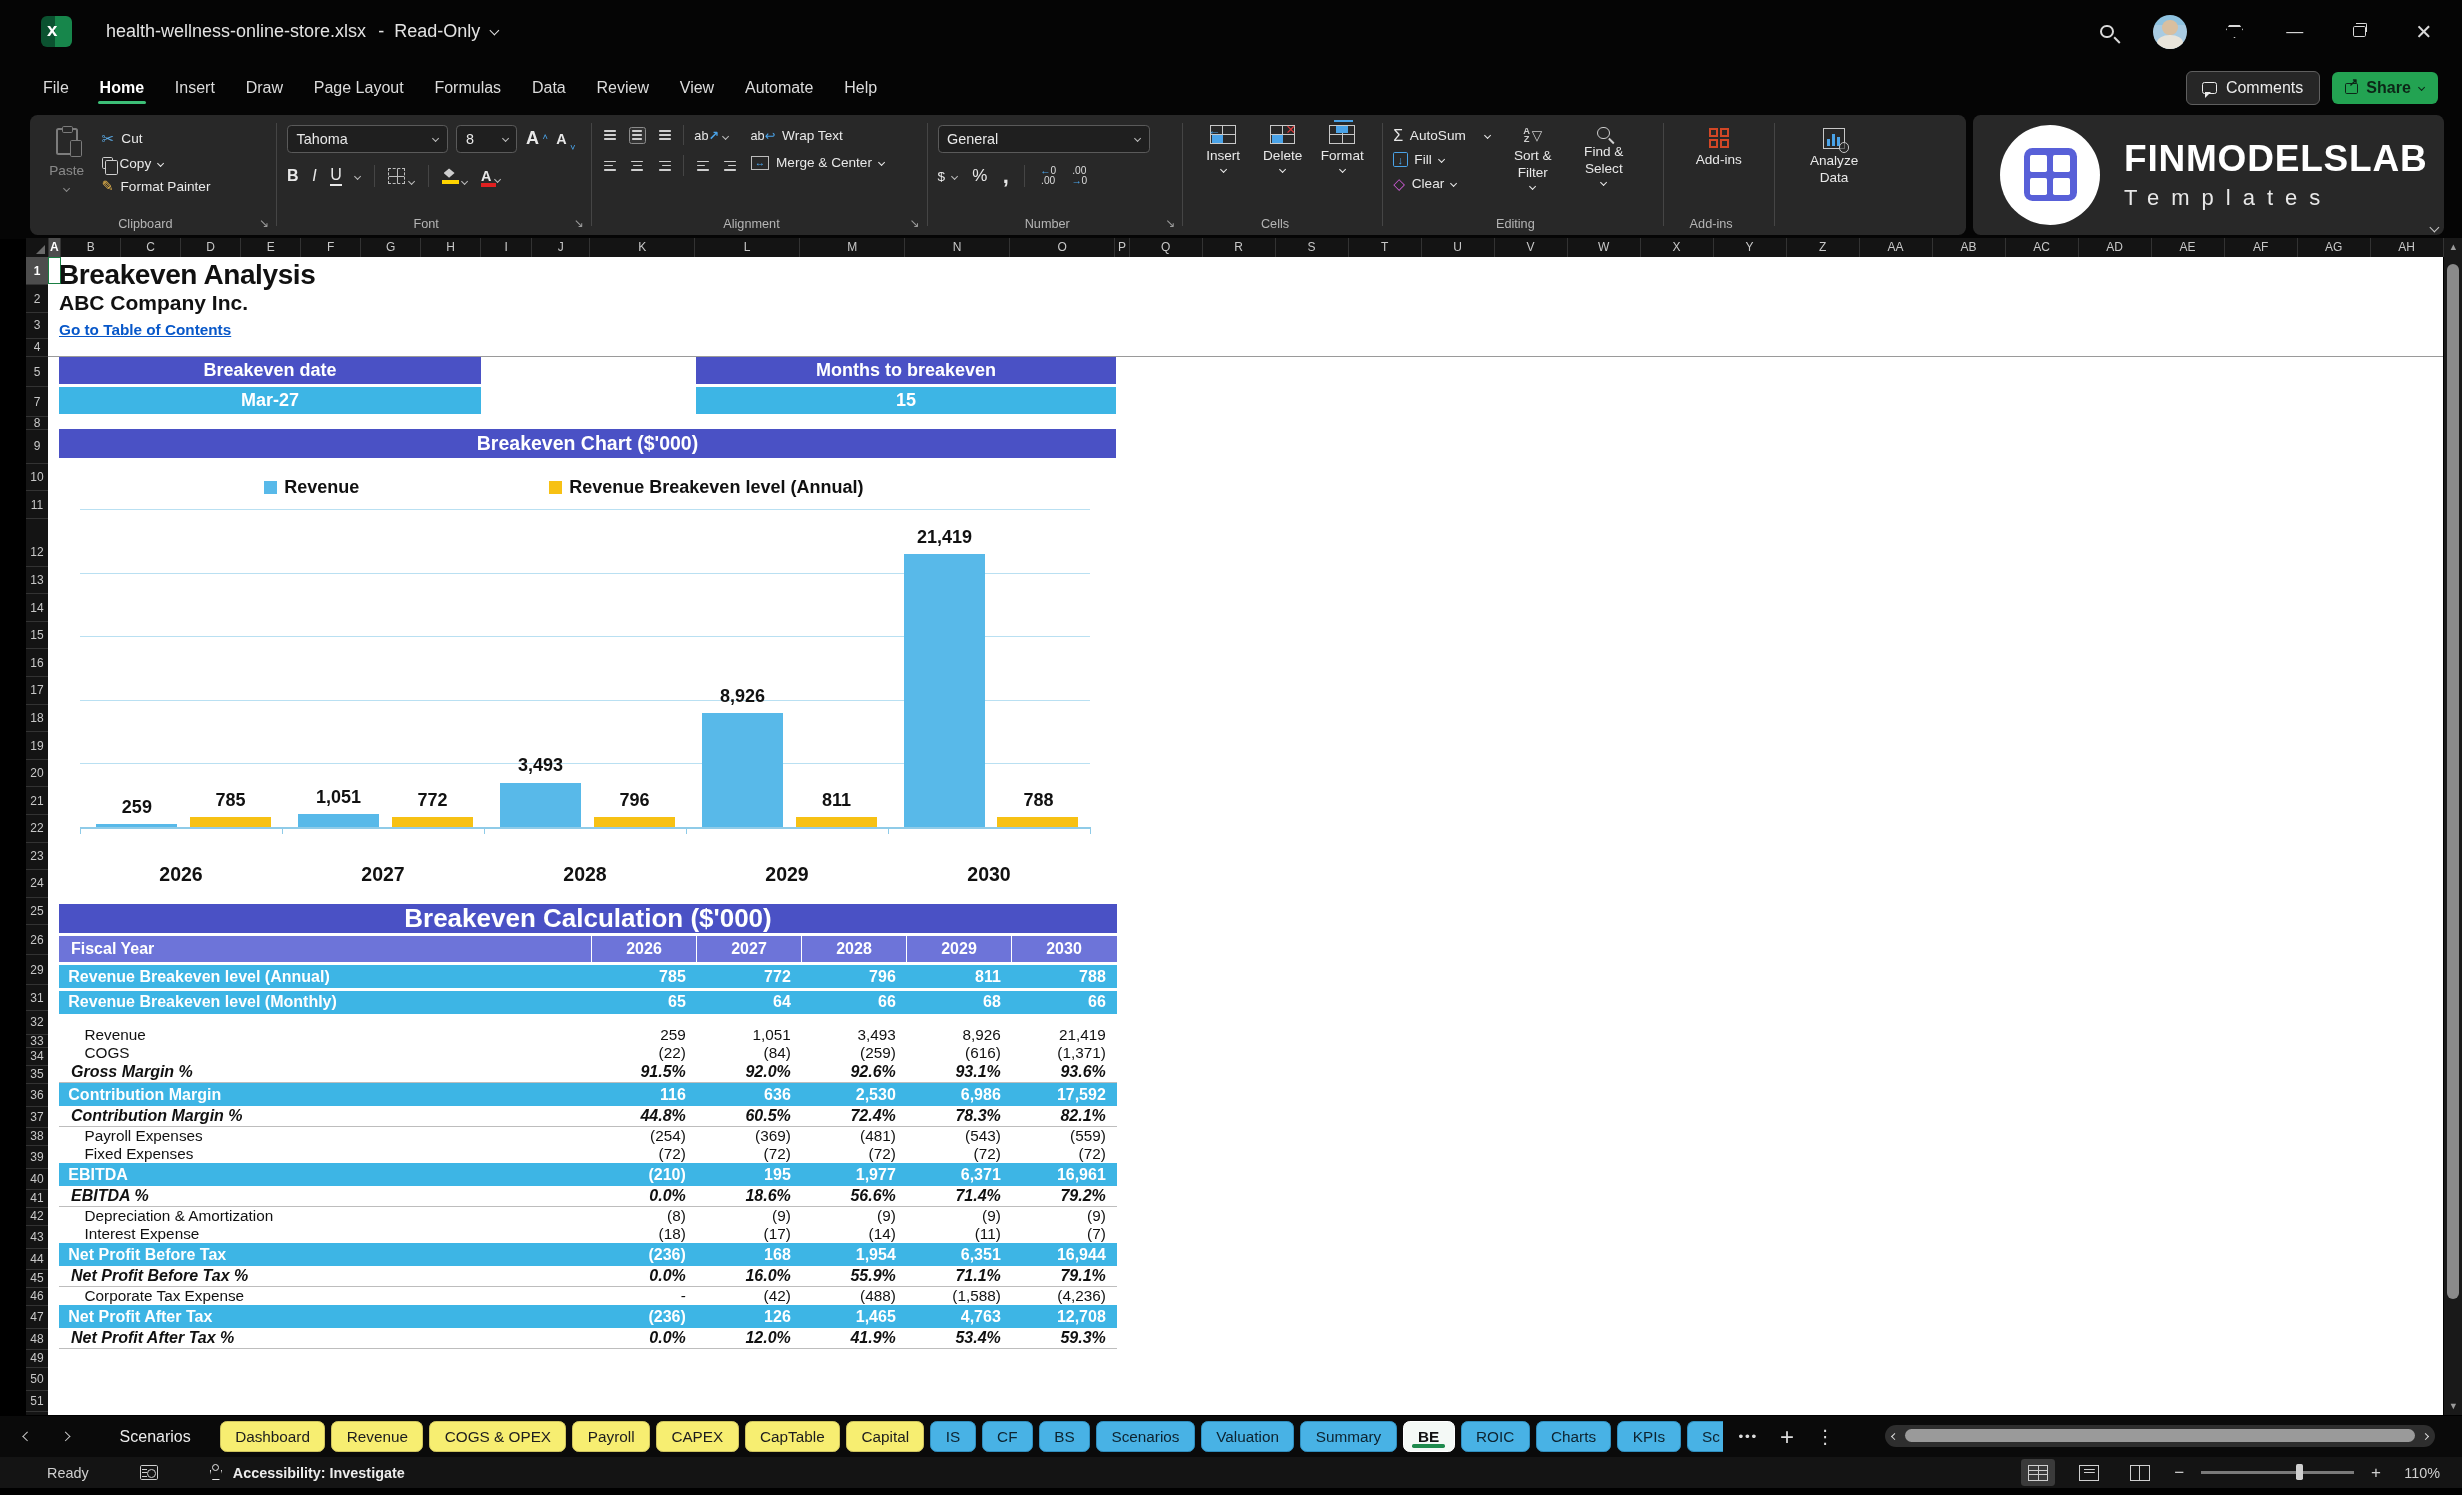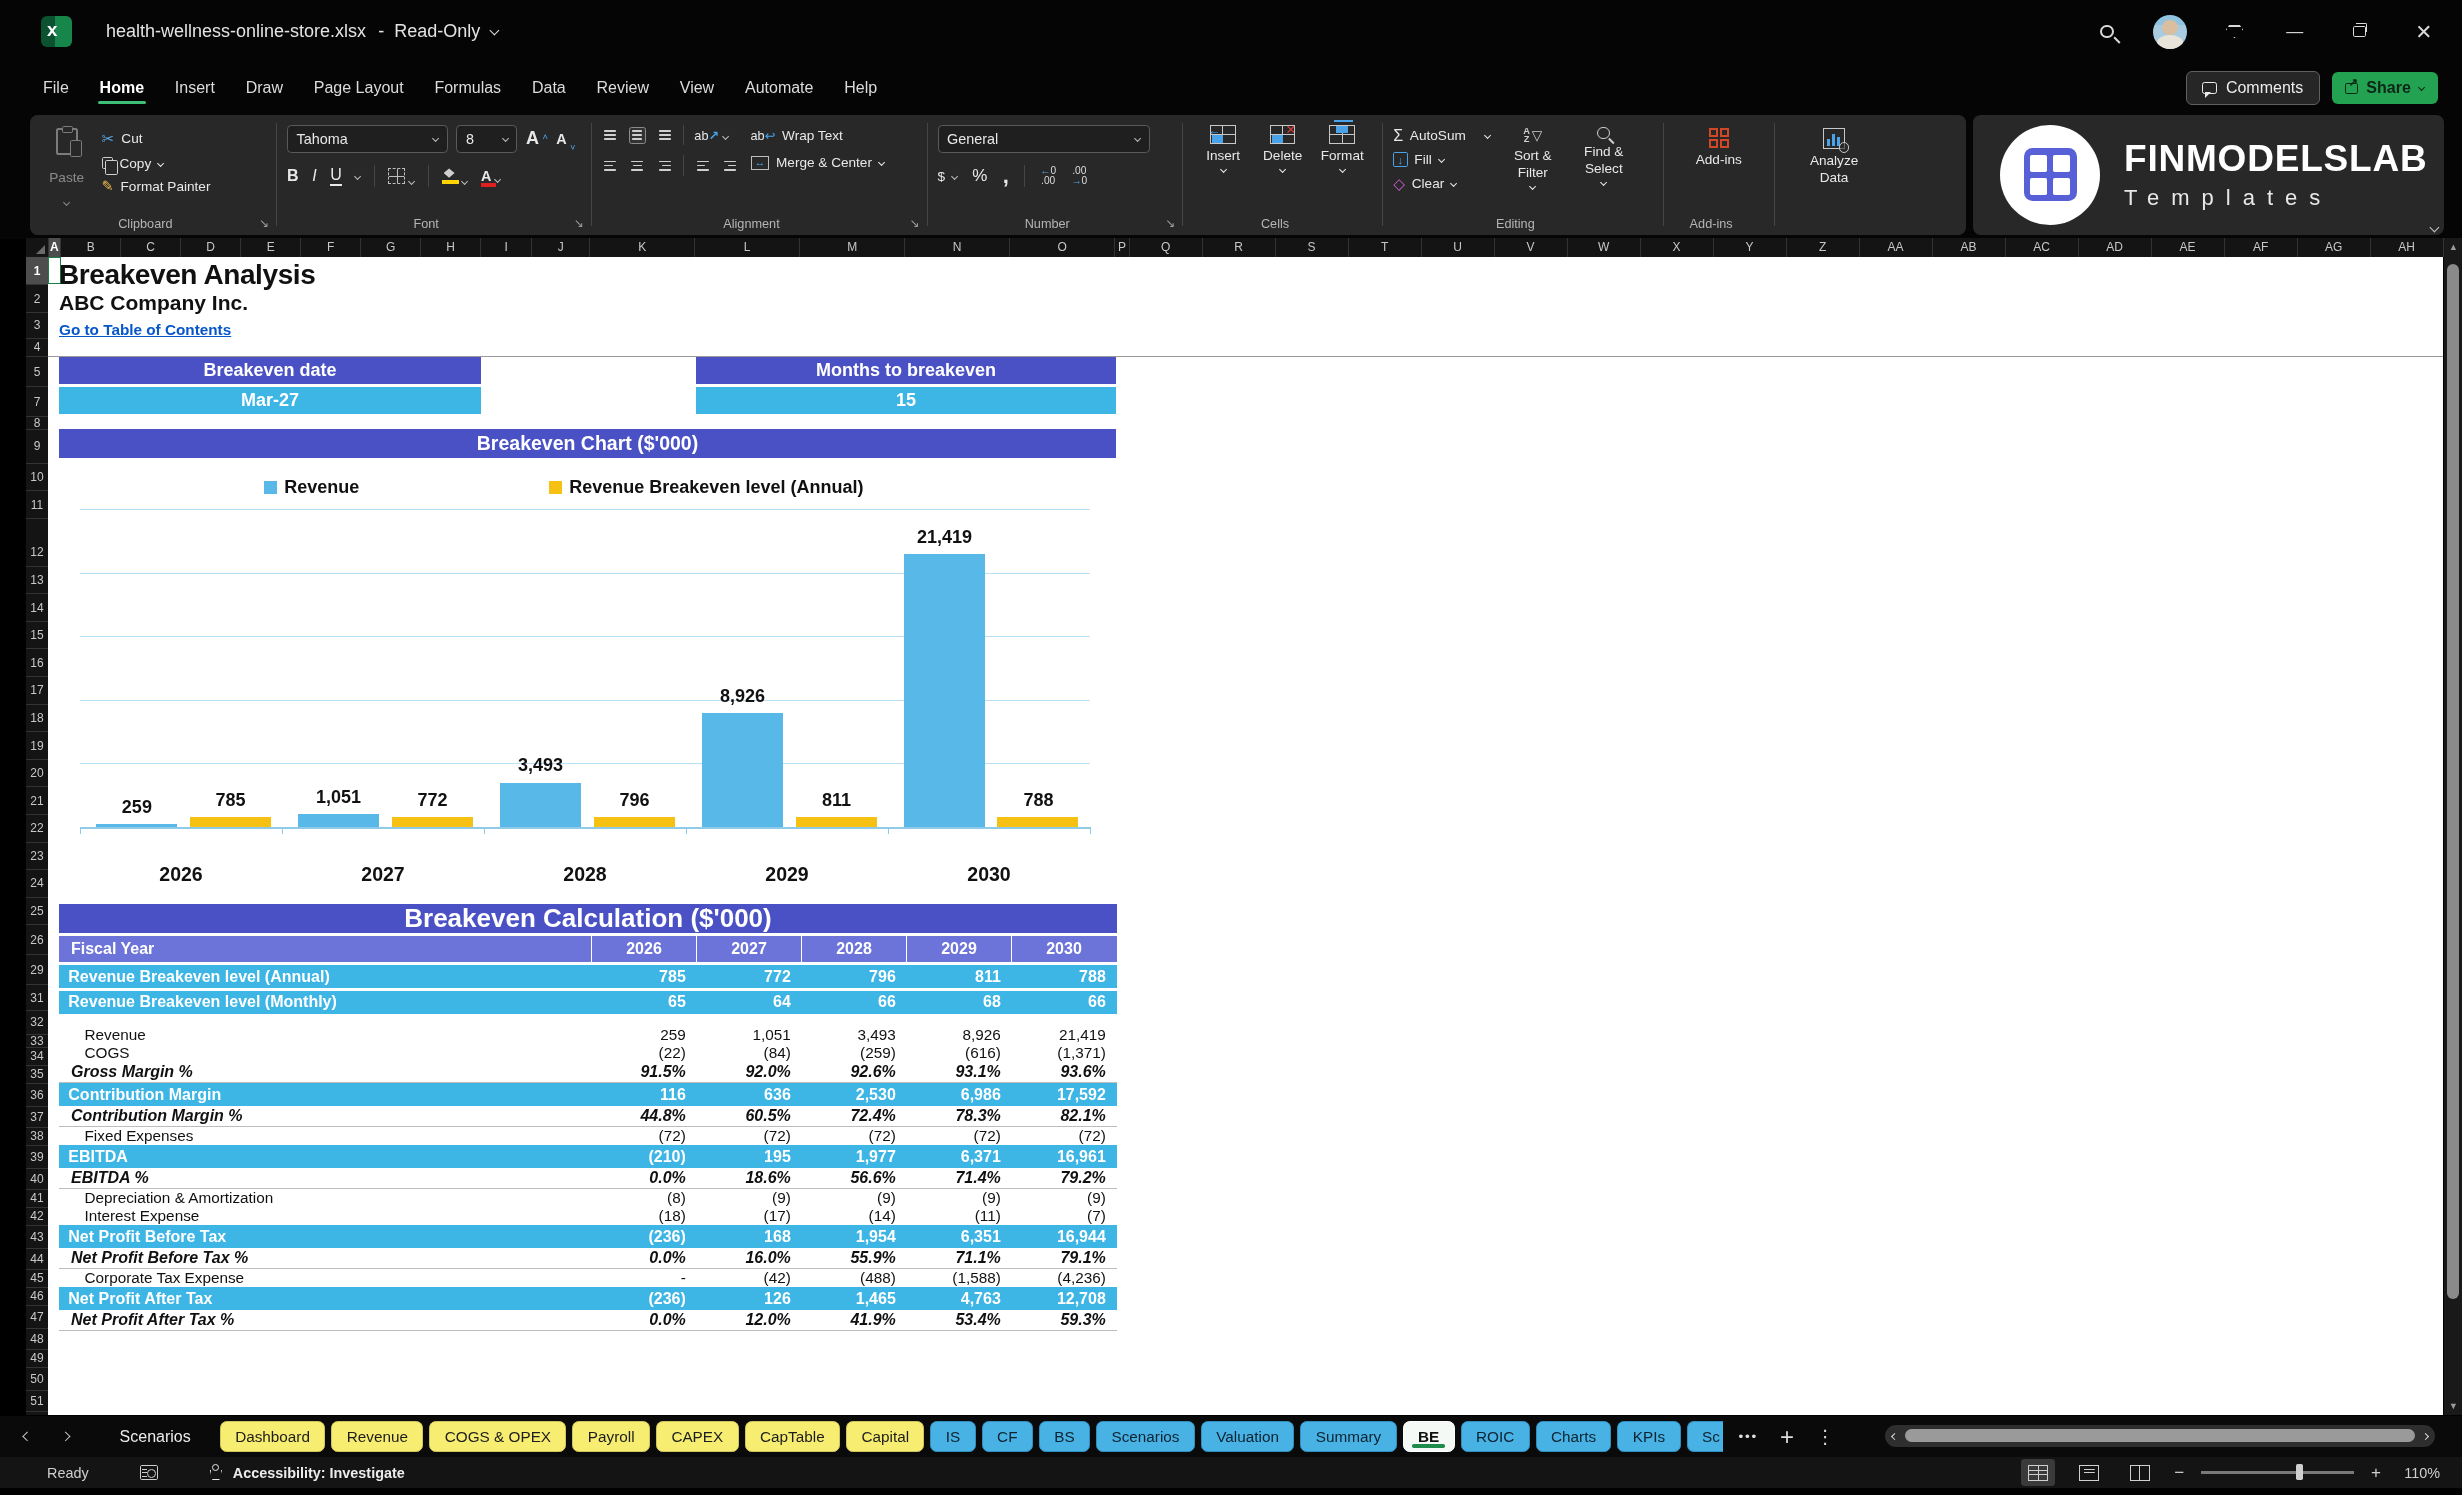--- a/index.html
+++ b/index.html
@@ -42,21 +42,21 @@
   .share-ico::after{content:"↗";position:absolute;left:2.5px;top:-7.6px;font-size:11px;color:#0c2617}
 
   
   #ribbon{position:absolute;left:0;top:113px;width:100%;height:126px;background:#050505}
   #ribbonpanel{position:absolute;left:30px;top:1.7px;width:1936px;height:120px;background:#282828;border-radius:7.6px;display:flex}
   .rgroup{position:relative;height:100%;padding:10.2px 10.2px 25.5px;display:flex;align-items:flex-start}
   .rglabel{position:absolute;bottom:4.2px;left:0;right:15.3px;text-align:center;font-size:12.7px;color:#b5b5b5}
   .launcher{position:absolute;bottom:5.1px;right:6.8px;color:#9a9a9a;font-size:12px}
   .rdiv{width:0.8px;background:#454545;margin:8.5px 0}
   .rbtn,.smallbtn{color:#e8e8e8;font-size:13.6px}
-  .paste-btn{display:flex;flex-direction:column;align-items:center;gap:15px;opacity:.5;width:53px;padding-top:3.4px}
+  .paste-btn{display:flex;flex-direction:column;align-items:center;gap:8px;opacity:.5;width:53px;padding-top:3.4px}
   .clip-ico{width:22px;height:27px;border:2.1px solid #cfcfcf;border-radius:2.5px;position:relative;background:#282828}
   .clip-ico::before{content:"";position:absolute;left:4.2px;top:-4.2px;width:9.3px;height:5.1px;border:1.7px solid #cfcfcf;border-radius:1.7px;background:#282828}
   .clip-ico::after{content:"";position:absolute;right:-6px;bottom:-3.4px;width:10.2px;height:14.4px;border:1.7px solid #cfcfcf;background:#282828;border-radius:1.7px}
   .clip-col{display:flex;flex-direction:column;gap:7.6px;margin-left:8.5px;padding-top:5.1px}
   .smallbtn{display:flex;align-items:center;gap:6.8px}
   .scissors{color:#5aa7e0;font-size:15.3px}
   .copy-ico{display:inline-block;width:11px;height:12.7px;border:1.7px solid #cfcfcf;border-radius:1.7px;position:relative}
   .copy-ico::before{content:"";position:absolute;left:2.5px;top:2.5px;width:11px;height:12.7px;border:1.7px solid #cfcfcf;border-radius:1.7px;background:#282828}
   .painter-ico{color:#e8b64c;font-size:14.4px}
   .combo{background:#1f1f1f;border:0.8px solid #5a5a5a;border-radius:4.2px;color:#e8e8e8;font-size:14.4px;display:flex;align-items:center;padding:5.1px 8.5px;gap:8.5px}
@@ -759,20 +759,28 @@
         </div>
         <div class="trow pct">
           <span class="lbl">Contribution Margin %</span>
           <span class="val">44.8%</span>
           <span class="val">60.5%</span>
           <span class="val">72.4%</span>
           <span class="val">78.3%</span>
           <span class="val">82.1%</span>
         </div>
         <div class="trow item">
+          <span class="lbl">Payroll Expenses</span>
+          <span class="val">(254)</span>
+          <span class="val">(369)</span>
+          <span class="val">(481)</span>
+          <span class="val">(543)</span>
+          <span class="val">(559)</span>
+        </div>
+        <div class="trow item">
           <span class="lbl">Fixed Expenses</span>
           <span class="val">(72)</span>
           <span class="val">(72)</span>
           <span class="val">(72)</span>
           <span class="val">(72)</span>
           <span class="val">(72)</span>
         </div>
         <div class="trow highlight">
           <span class="lbl">EBITDA</span>
           <span class="val">(210)</span>

